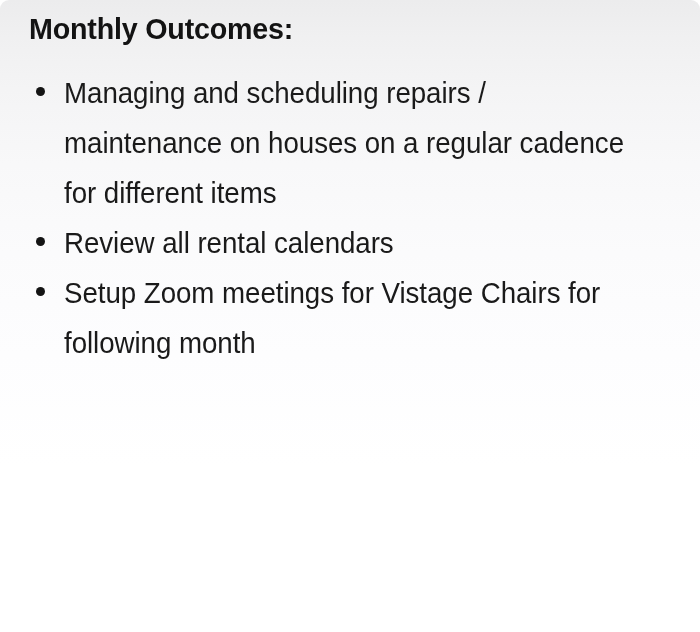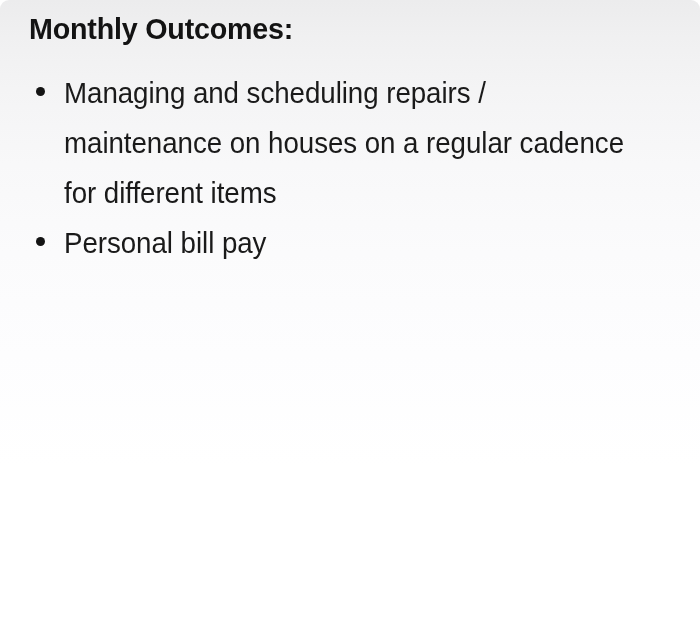--- a/index.html
+++ b/index.html
@@ -99,23 +99,27 @@
 
   <h1 class="slide-title">Monthly Outcomes:</h1>
 
   <ul class="outcome-list">
 
     <li class="outcome-item">
       <span class="bullet-dot"></span>
       <span class="outcome-text">Managing and scheduling repairs / maintenance on houses on a regular cadence for different items</span>
     </li>
 
-
-
+    <li class="outcome-item">
+      <span class="bullet-dot"></span>
+      <span class="outcome-text">Review all rental calendars</span>
+    </li>
 
 
     <li class="outcome-item">
       <span class="bullet-dot"></span>
-      <span class="outcome-text">Personal bill pay</span>
+      <span class="outcome-text">Setup Zoom meetings for Vistage Chairs for following month</span>
     </li>
+
+
 
   </ul>
 </div>
 
 </body></html>

